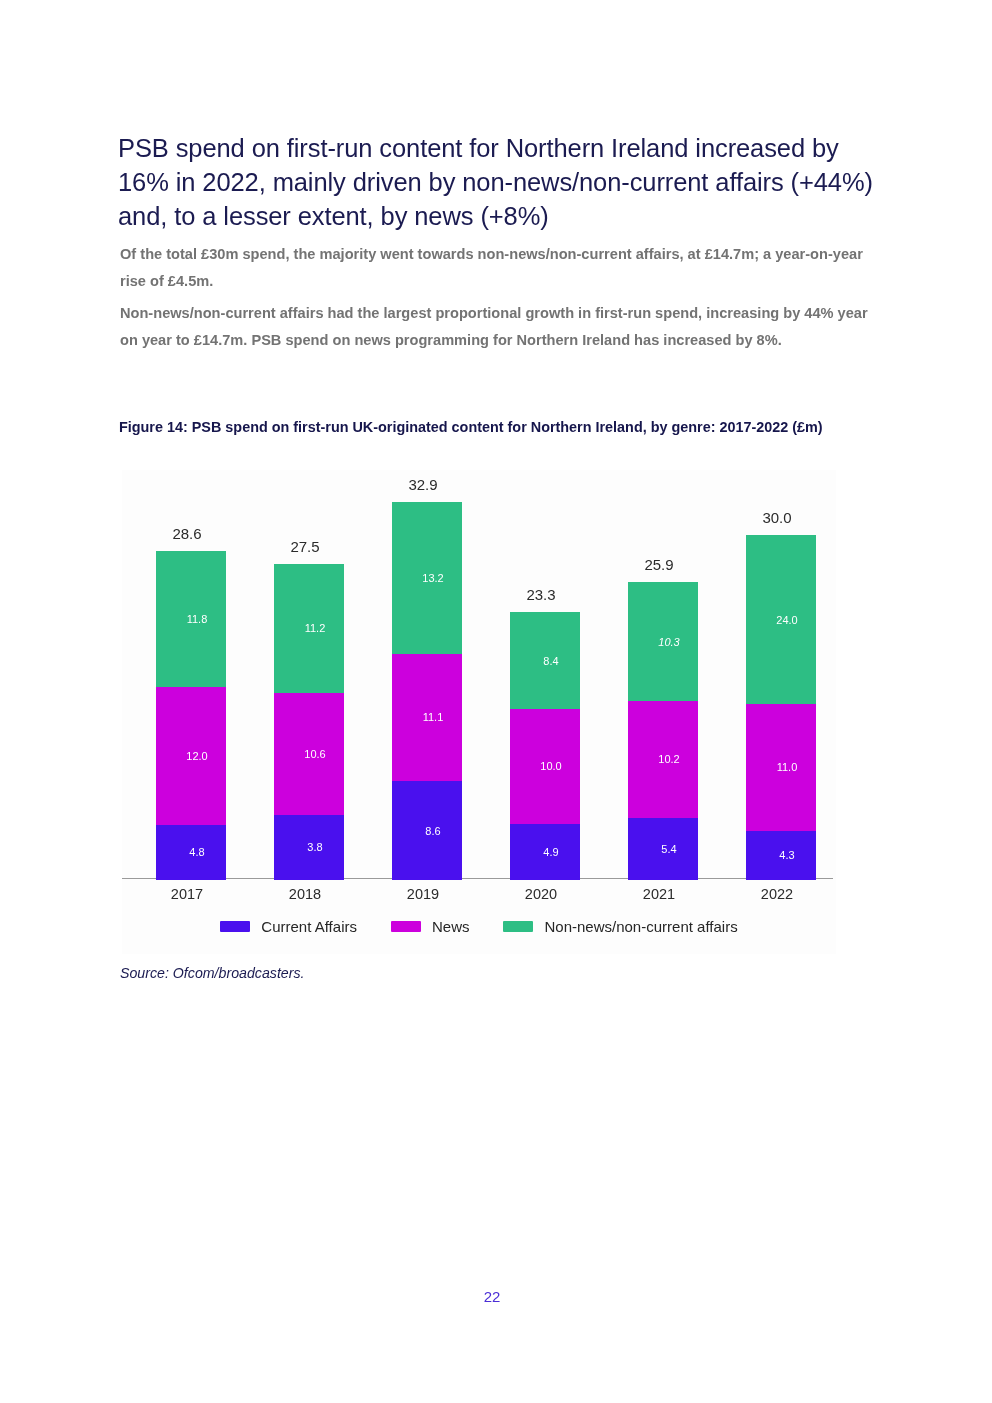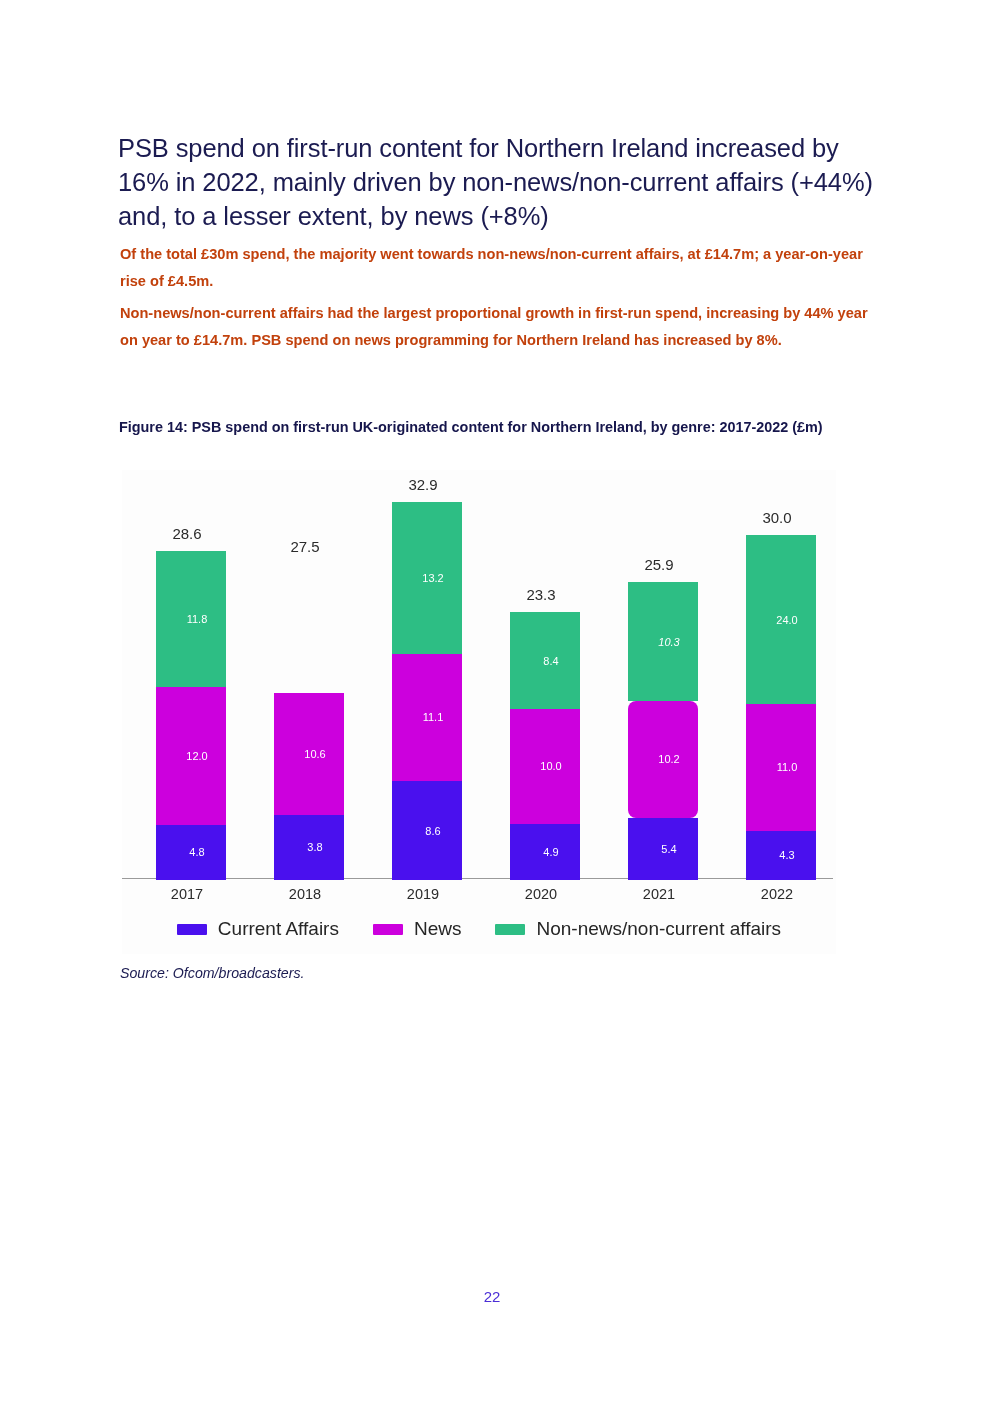--- a/index.html
+++ b/index.html
@@ -35,21 +35,21 @@
     letter-spacing: -0.1px;
   }
 
   
   .body-text {
     position: absolute;
     left: 120px;
     width: 764px;
     font-size: 14.6px;
     line-height: 27px;
-    color: #c2410c;
+    color: #737373;
     font-weight: 600;
   }
   .para1 { top: 226px; }
   .para2 { top: 285px; }
 
   
   .fig-caption {
     position: absolute;
     left: 119px;
     top: 415px;
@@ -149,21 +149,21 @@
     display: flex;
     align-items: center;
     gap: 11px;
   }
   .legend-swatch {
     width: 30px;
     height: 11px;
     border-radius: 1px;
   }
   .legend-text {
-    font-size: 19px;
+    font-size: 15px;
     color: #262626;
   }
 
   
   .source {
     position: absolute;
     left: 120px;
     top: 965px;
     font-size: 14.2px;
     font-style: italic;
@@ -204,20 +204,21 @@
               <div class="seg" style="height: 137.872px; background: rgb(204, 0, 221);">12.0</div>
               <div class="seg" style="height: 135.574px; background: rgb(45, 190, 132);">11.8</div>
             </div>
             <div class="total-label" style="bottom: 337.596px;">28.6</div>
             <div class="x-label">2017</div>
           </div>
           <div class="bar-group" style="left: 152px; height: 408px;">
             <div class="bar-stack">
               <div class="seg" style="height: 65.4894px; background: rgb(74, 16, 238);">3.8</div>
               <div class="seg" style="height: 121.787px; background: rgb(204, 0, 221);">10.6</div>
+              <div class="seg" style="height: 128.681px; background: rgb(45, 190, 132);">11.2</div>
             </div>
             <div class="total-label" style="bottom: 324.957px;">27.5</div>
             <div class="x-label">2018</div>
           </div>
           <div class="bar-group" style="left: 270px; height: 408px;">
             <div class="bar-stack">
               <div class="seg" style="height: 98.8085px; background: rgb(74, 16, 238);">8.6</div>
               <div class="seg" style="height: 127.532px; background: rgb(204, 0, 221);">11.1</div>
               <div class="seg" style="height: 151.66px; background: rgb(45, 190, 132);">13.2</div>
             </div>
@@ -229,21 +230,21 @@
               <div class="seg" style="height: 56.2979px; background: rgb(74, 16, 238);">4.9</div>
               <div class="seg" style="height: 114.894px; background: rgb(204, 0, 221); text-align: center;">10.0</div>
               <div class="seg" style="height: 96.5106px; background: rgb(45, 190, 132);">8.4</div>
             </div>
             <div class="total-label" style="bottom: 276.702px;">23.3</div>
             <div class="x-label">2020</div>
           </div>
           <div class="bar-group" style="left: 506px; height: 408px;">
             <div class="bar-stack">
               <div class="seg" style="height: 62.0426px; background: rgb(74, 16, 238);">5.4</div>
-              <div class="seg" style="height: 117.191px; background: rgb(204, 0, 221); border-radius: 8px;">10.2</div>
+              <div class="seg" style="height: 117.191px; background: rgb(204, 0, 221);">10.2</div>
               <div class="seg" style="height: 118.34px; background: rgb(45, 190, 132); font-style: italic;">10.3</div>
             </div>
             <div class="total-label" style="bottom: 306.574px;">25.9</div>
             <div class="x-label">2021</div>
           </div>
           <div class="bar-group" style="left: 624px; height: 408px;">
             <div class="bar-stack">
               <div class="seg" style="height: 49.4043px; background: rgb(74, 16, 238);">4.3</div>
               <div class="seg" style="height: 126.383px; background: rgb(204, 0, 221);">11.0</div>
               <div class="seg" style="height: 168.894px; background: rgb(45, 190, 132);">24.0</div>

